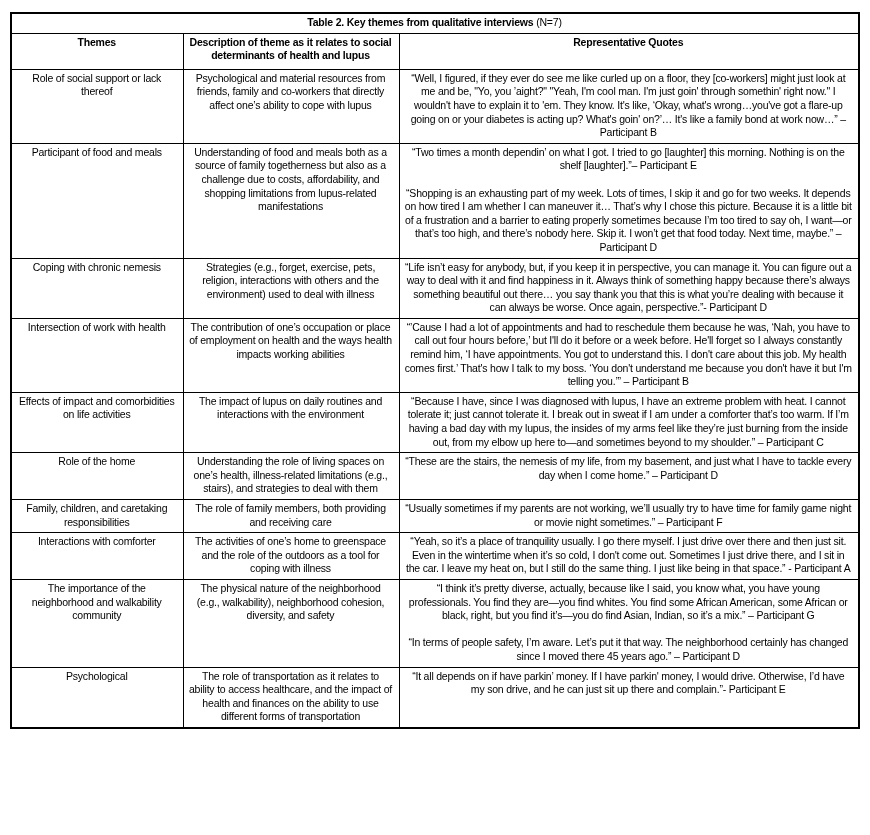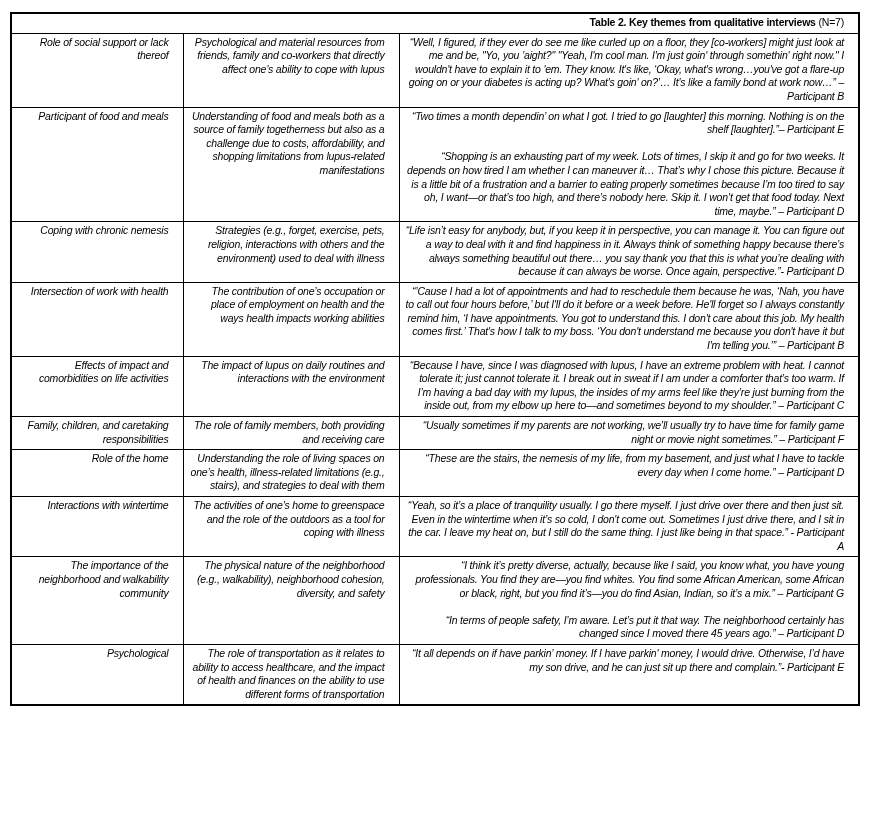--- a/index.html
+++ b/index.html
@@ -28,54 +28,58 @@
     line-height: 13.6px;
     color: #000000;
   }
   col.col-theme { width: 172px; }
   col.col-desc  { width: 216px; }
   col.col-quote { width: 460px; }
   .themes-table th,
   .themes-table td {
     border: 1px solid #000000;
     vertical-align: top;
-    text-align: right;
-    padding: 2px 14px 3px 5px;
+    text-align: center;
+    padding: 2px 6px 3px 5px;
     overflow: hidden;
   }
   .title-cell {
     padding-top: 2px;
     padding-bottom: 2px;
   }
   .title-bold {
     font-weight: bold;
   }
   .themes-table th {
     font-weight: bold;
     padding-bottom: 6px;
   }
   tbody td.quotes-cell,
   tbody td {
     white-space: pre-wrap;
-    font-style: italic;
   }
 </style>
 </head>
 <body>
 
 <div class="page">
   <table class="themes-table">
     <colgroup>
       <col class="col-theme">
       <col class="col-desc">
       <col class="col-quote">
     </colgroup>
     <thead>
       <tr>
         <td class="title-cell" colspan="3"><span class="title-bold">Table 2. Key themes from qualitative interviews</span><span> (N=7)</span></td>
+      </tr>
+      <tr>
+        <th>Themes</th>
+        <th>Description of theme as it relates to social determinants of health and lupus</th>
+        <th>Representative Quotes</th>
       </tr>
     </thead>
     <tbody>
         <tr>
           <td class="theme-cell">Role of social support or lack thereof</td>
           <td class="desc-cell">Psychological and material resources from friends, family and co-workers that directly affect one’s ability to cope with lupus</td>
           <td class="quotes-cell">“Well, I figured, if they ever do see me like curled up on a floor, they [co-workers] might just look at me and be, "Yo, you ’aight?" "Yeah, I'm cool man. I'm just goin' through somethin' right now." I wouldn't have to explain it to 'em. They know. It's like, ‘Okay, what's wrong…you've got a flare-up going on or your diabetes is acting up? What's goin' on?’… It's like a family bond at work now…” – Participant B</td>
         </tr>
         <tr>
           <td class="theme-cell">Participant of food and meals</td>
@@ -93,31 +97,31 @@
           <td class="theme-cell">Intersection of work with health</td>
           <td class="desc-cell">The contribution of one’s occupation or place of employment on health and the ways health impacts working abilities</td>
           <td class="quotes-cell">“’Cause I had a lot of appointments and had to reschedule them because he was, ‘Nah, you have to call out four hours before,’ but I'll do it before or a week before. He'll forget so I always constantly remind him, ‘I have appointments. You got to understand this. I don't care about this job. My health comes first.’ That's how I talk to my boss. ‘You don't understand me because you don't have it but I'm telling you.’” – Participant B</td>
         </tr>
         <tr>
           <td class="theme-cell">Effects of impact and comorbidities on life activities</td>
           <td class="desc-cell">The impact of lupus on daily routines and interactions with the environment</td>
           <td class="quotes-cell">“Because I have, since I was diagnosed with lupus, I have an extreme problem with heat. I cannot tolerate it; just cannot tolerate it. I break out in sweat if I am under a comforter that’s too warm. If I’m having a bad day with my lupus, the insides of my arms feel like they’re just burning from the inside out, from my elbow up here to—and sometimes beyond to my shoulder.” – Participant C</td>
         </tr>
         <tr>
+          <td class="theme-cell">Role of the home</td>
+          <td class="desc-cell">Understanding the role of living spaces on one’s health, illness-related limitations (e.g., stairs), and strategies to deal with them</td>
+          <td class="quotes-cell">“These are the stairs, the nemesis of my life, from my basement, and just what I have to tackle every day when I come home.” – Participant D</td>
+        </tr>
+        <tr>
           <td class="theme-cell">Family, children, and caretaking responsibilities</td>
           <td class="desc-cell">The role of family members, both providing and receiving care</td>
           <td class="quotes-cell">“Usually sometimes if my parents are not working, we’ll usually try to have time for family game night or movie night sometimes.” – Participant F</td>
         </tr>
         <tr>
-          <td class="theme-cell">Role of the home</td>
-          <td class="desc-cell">Understanding the role of living spaces on one’s health, illness-related limitations (e.g., stairs), and strategies to deal with them</td>
-          <td class="quotes-cell">“These are the stairs, the nemesis of my life, from my basement, and just what I have to tackle every day when I come home.” – Participant D</td>
-        </tr>
-        <tr>
-          <td class="theme-cell">Interactions with wintertime</td>
+          <td class="theme-cell">Interactions with comforter</td>
           <td class="desc-cell">The activities of one’s home to greenspace and the role of the outdoors as a tool for coping with illness</td>
           <td class="quotes-cell">“Yeah, so it’s a place of tranquility usually. I go there myself. I just drive over there and then just sit. Even in the wintertime when it’s so cold, I don't come out. Sometimes I just drive there, and I sit in the car. I leave my heat on, but I still do the same thing. I just like being in that space.” - Participant A</td>
         </tr>
         <tr>
           <td class="theme-cell">The importance of the neighborhood and walkability community</td>
           <td class="desc-cell">The physical nature of the neighborhood (e.g., walkability), neighborhood cohesion, diversity, and safety</td>
           <td class="quotes-cell">“I think it’s pretty diverse, actually, because like I said, you know what, you have young professionals. You find they are—you find whites. You find some African American, some African or black, right, but you find it’s—you do find Asian, Indian, so it’s a mix.” – Participant G
 
 “In terms of people safety, I’m aware. Let’s put it that way. The neighborhood certainly has changed since I moved there 45 years ago.” – Participant D</td>
         </tr>

